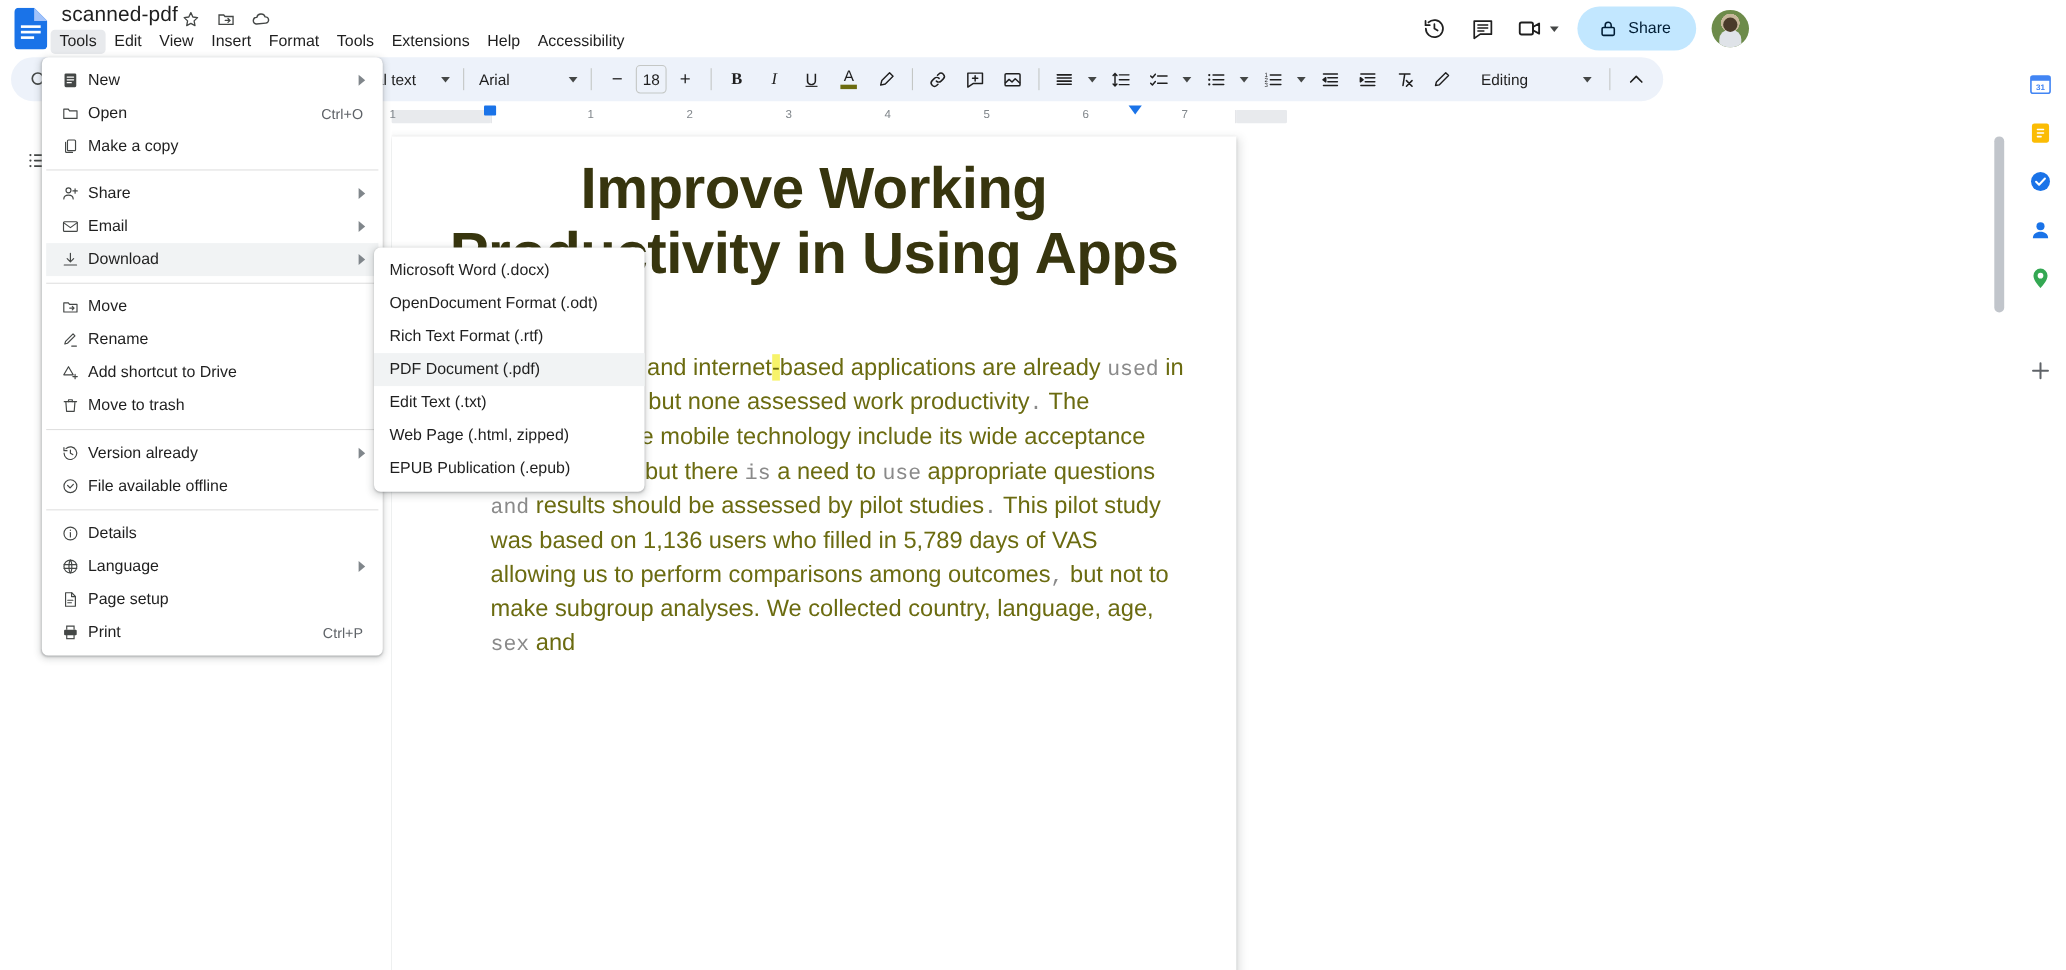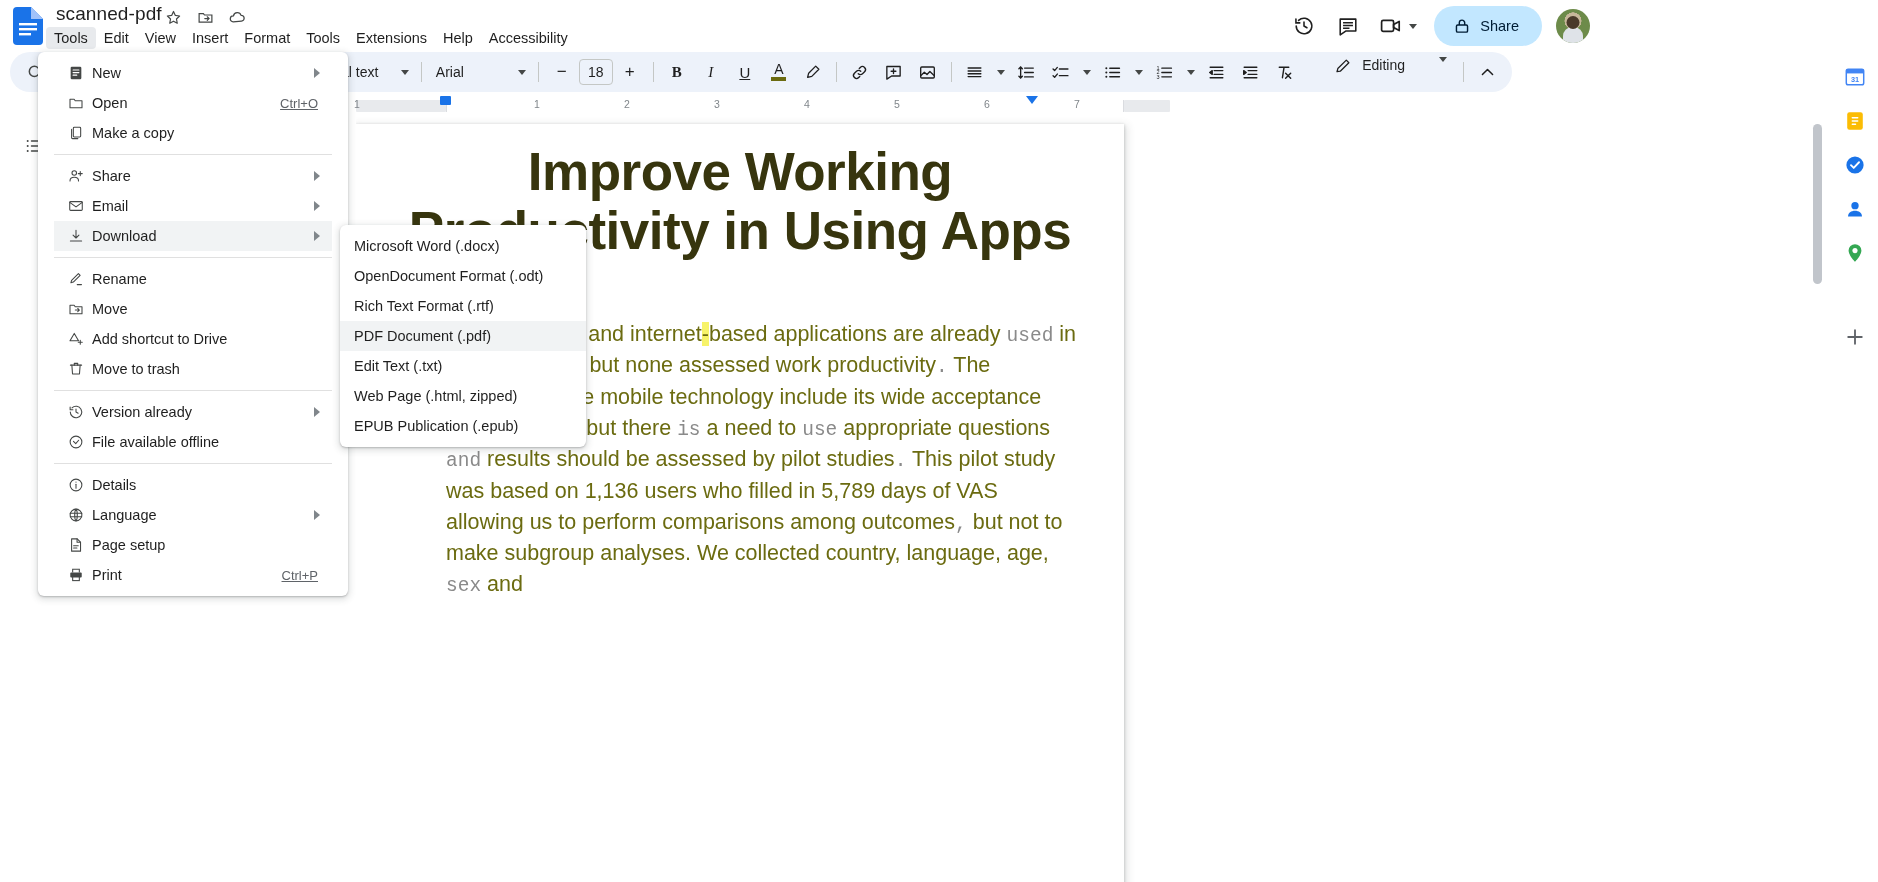--- a/index.html
+++ b/index.html
@@ -45,21 +45,21 @@
              display:flex; align-items:center; padding:0 6px; }
   .tb-btn { height:30px; min-width:30px; border-radius:4px; display:flex; align-items:center; justify-content:center;
             color:#1f1f1f; cursor:pointer; margin:0 2px; }
   .tb-sep { width:1px; height:20px; background:#c4c7c5; margin:0 6px; }
   .tb-select { height:30px; display:flex; align-items:center; gap:6px; padding:0 6px 0 8px; border-radius:4px; cursor:pointer;
                font-size:14px; color:#1f1f1f; }
   .tb-select .lbl { white-space:nowrap; }
   .caret { width:0; height:0; border-left:4px solid transparent; border-right:4px solid transparent; border-top:5px solid #444746; }
   .fontsize-box { width:34px; height:26px; border:1px solid #c4c7c5; border-radius:4px; display:flex; align-items:center;
                   justify-content:center; font-size:14px; color:#1f1f1f; background:#edf2fa; cursor:text; }
-  .editing-chip { display:flex; align-items:flex-start; gap:10px; padding:0 8px; height:30px; border-radius:4px; cursor:pointer;
+  .editing-chip { display:flex; align-items:center; gap:26px; padding:0 8px; height:30px; border-radius:4px; cursor:pointer;
                   font-size:14px; color:#1f1f1f; margin-left:auto; }
 
   
   .rail { position:absolute; right:0; top:52px; width:54px; height:830px; background:#fff; display:flex;
           flex-direction:column; align-items:center; padding-top:10px; gap:14px; }
   .rail-icon { width:30px; height:30px; border-radius:6px; display:flex; align-items:center; justify-content:flex-end; cursor:pointer; }
 
   
   .ruler { position:absolute; left:356px; top:96px; width:1166px; height:20px; background:#fff; }
   .ruler-band { position:absolute; left:0; top:4px; height:12px; background:#e8eaed; border-radius:1px; }
@@ -86,27 +86,27 @@
   .doc-body .hl { background:#f7f36a; }
 
   
   .scrollbar { position:absolute; right:56px; top:124px; width:9px; height:740px; }
   .scroll-thumb { position:absolute; top:0; left:0; width:9px; height:160px; background:#c1c5cb; border-radius:5px; }
 
   
   .menu-panel {
     position:absolute; left:38px; top:52px; width:310px; background:#fff; border-radius:6px;
     box-shadow:0 2px 6px 2px rgba(60,64,67,.15), 0 1px 2px rgba(60,64,67,.3);
-    padding:6px 16px; z-index:50;
+    padding:6px 4px; z-index:50;
   }
   .mrow { height:30px; display:flex; align-items:center; padding:0 12px 0 14px; cursor:pointer; position:relative; font-size:14.5px; color:#1f1f1f; }
   .mrow.sel { background:#f1f3f4; }
   .mrow .mi { width:24px; height:20px; display:flex; align-items:center; justify-content:flex-start; color:#444746; flex:0 0 24px; }
   .mrow .mlabel { flex:1; white-space:nowrap; }
-  .mrow .mshort { color:#5f6368; font-size:13px; padding-right:2px;text-decoration:underline; }
+  .mrow .mshort { color:#5f6368; font-size:13px; padding-right:2px; }
   .mrow .marrow { width:0; height:0; border-top:5px solid transparent; border-bottom:5px solid transparent;
                   border-left:6px solid #80868b; margin-left:8px; }
   .msep { height:1px; background:#e0e0e0; margin:6px 0; }
 
   
   .submenu {
     position:absolute; left:340px; top:225px; width:246px; background:#fff; border-radius:6px;
     box-shadow:0 2px 6px 2px rgba(60,64,67,.15), 0 1px 2px rgba(60,64,67,.3);
     padding:6px 0; z-index:60;
   }
@@ -529,34 +529,34 @@
           <path d="M3.6 19.4h16.8"></path>
         </svg>
       </span>
       <span class="mlabel">Download</span>
       <span class="marrow"></span>
     </div>
     <div class="msep"></div>
     <div class="mrow">
       <span class="mi">
         <svg width="16" height="16" viewBox="0 0 24 24" fill="none" stroke="#444746" stroke-width="1.6" stroke-linejoin="round" stroke-linecap="round">
+          <path d="M3 6.4h6.2l1.6 2.2H21v10.4H3z"></path>
+          <path d="M11 13.6h6m-2.4-2.4l2.4 2.4-2.4 2.4"></path>
+        </svg>
+      </span>
+      <span class="mlabel">Move</span>
+    </div>
+    <div class="mrow">
+      <span class="mi">
+        <svg width="16" height="16" viewBox="0 0 24 24" fill="none" stroke="#444746" stroke-width="1.6" stroke-linejoin="round" stroke-linecap="round">
           <path d="M4.4 17.6l1-3.6L15.6 3.8l2.6 2.6L8 16.6z"></path>
           <path d="M13.8 20.4h6.4"></path>
         </svg>
       </span>
       <span class="mlabel">Rename</span>
-    </div>
-    <div class="mrow">
-      <span class="mi">
-        <svg width="16" height="16" viewBox="0 0 24 24" fill="none" stroke="#444746" stroke-width="1.6" stroke-linejoin="round" stroke-linecap="round">
-          <path d="M3 6.4h6.2l1.6 2.2H21v10.4H3z"></path>
-          <path d="M11 13.6h6m-2.4-2.4l2.4 2.4-2.4 2.4"></path>
-        </svg>
-      </span>
-      <span class="mlabel">Move</span>
     </div>
     <div class="mrow">
       <span class="mi">
         <svg width="16" height="16" viewBox="0 0 24 24" fill="none" stroke="#444746" stroke-width="1.6" stroke-linejoin="round" stroke-linecap="round">
           <path d="M9.4 3.6L3 14.6h12.8z"></path>
           <path d="M18.4 14v6M15.4 17h6"></path>
         </svg>
       </span>
       <span class="mlabel">Add shortcut to Drive</span>
     </div>

